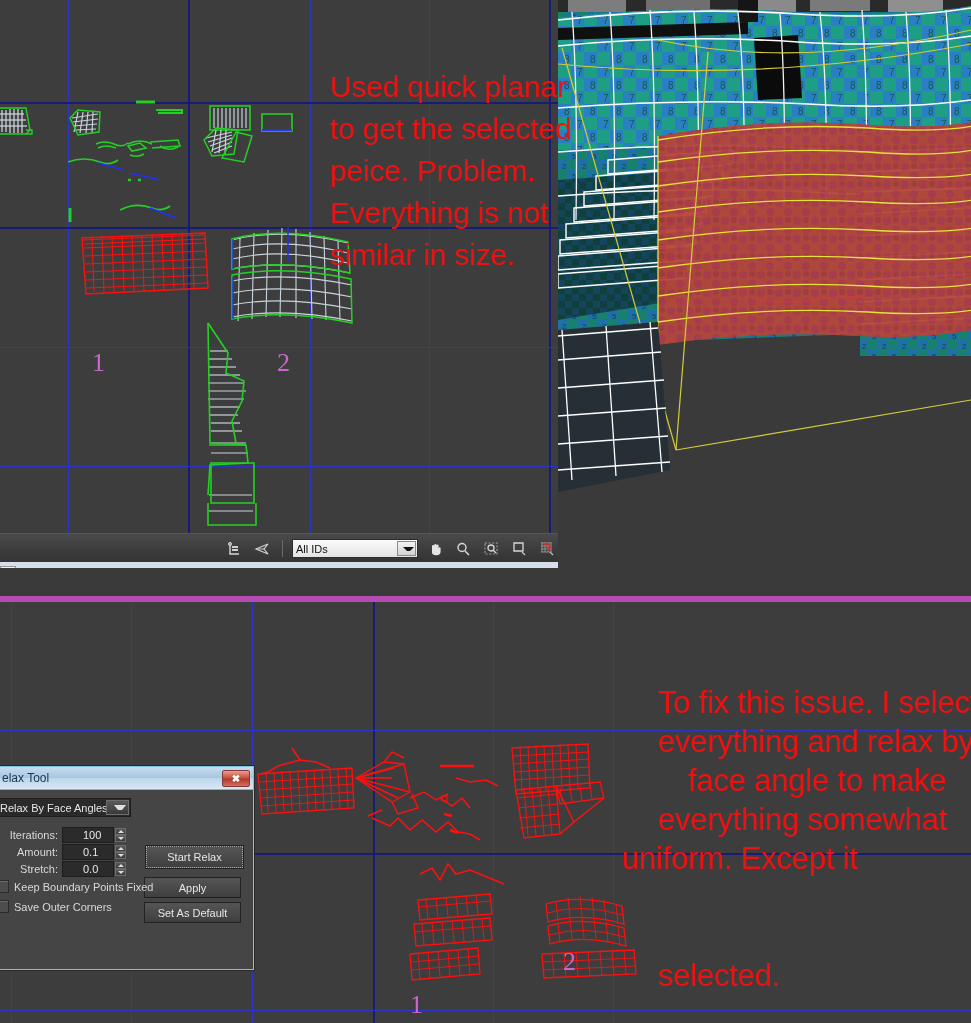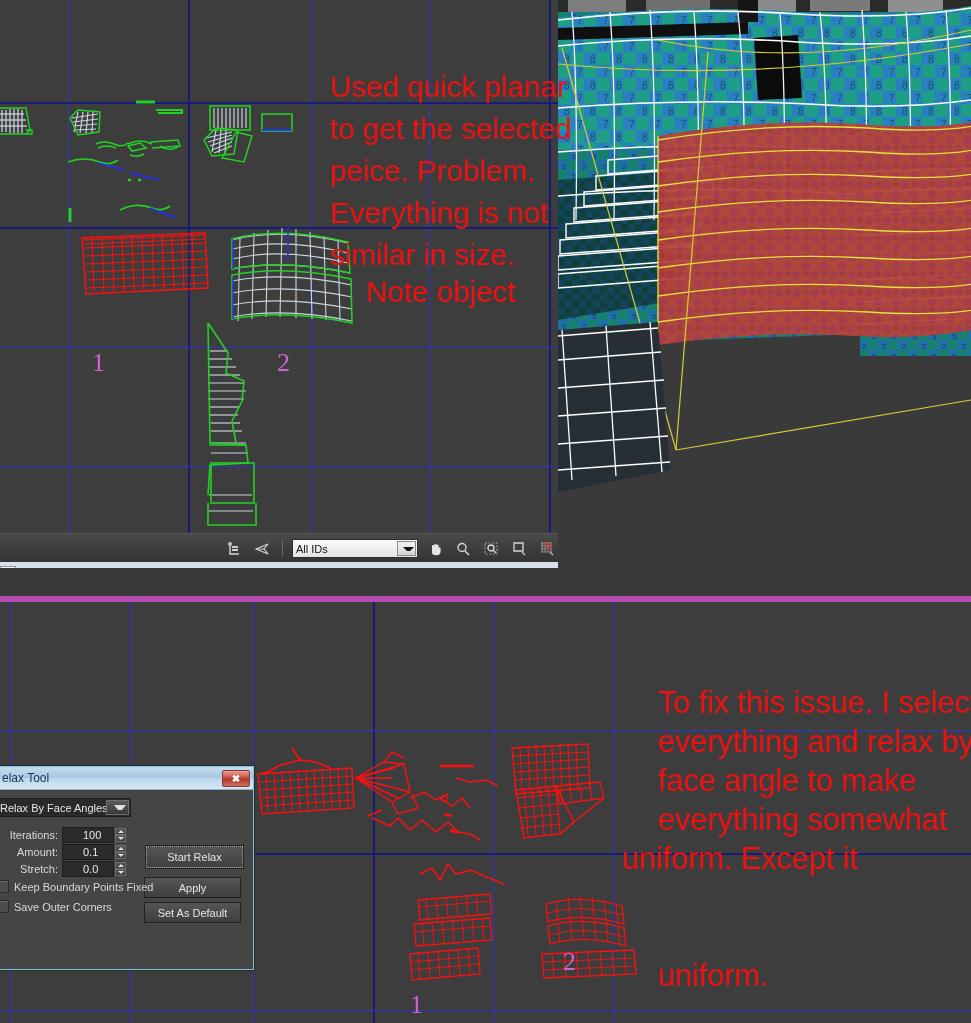--- a/index.html
+++ b/index.html
@@ -494,21 +494,20 @@
 
       <div class="uv-window-chrome"></div>
       <div class="uv-win-bottomtab"></div>
     </div>
 
     <div class="annot" style="left:330px;top:66px">Used quick planar</div>
     <div class="annot" style="left:330px;top:108px">to get the selected</div>
     <div class="annot" style="left:330px;top:150px">peice. Problem.</div>
     <div class="annot" style="left:330px;top:192px">Everything is not</div>
     <div class="annot" style="left:330px;top:234px">similar in size.</div>
-    <div class="annot" style="left:366px;top:271px">Note object</div>
   </div>
 
   <div class="magenta-div"></div>
 
   <div class="bot-panel">
     <div class="bot-canvas">
 
       <div class="gl v" style="left:11px"></div>
       <div class="gl v" style="left:131px"></div>
       <div class="gl v" style="left:252px"></div>
@@ -744,18 +743,18 @@
       </div>
       <div class="chkrow" style="left:0px;top:110px">
         <span class="chk"></span>
         <span class="chklbl">Save Outer Corners</span>
       </div>
     </div>
   </div>
 
   <div class="annot2" style="left:658px;top:683px">To fix this issue. I select</div>
   <div class="annot2" style="left:658px;top:722px">everything and relax by</div>
-  <div class="annot2" style="left:658px;top:761px">face angle to make</div>
+  <div class="annot2" style="left:688px;top:761px">face angle to make</div>
   <div class="annot2" style="left:658px;top:800px">everything somewhat</div>
   <div class="annot2" style="left:622px;top:839px">uniform. Except it</div>
-  <div class="annot2" style="left:658px;top:956px">uniform.</div>
+  <div class="annot2" style="left:658px;top:956px">selected.</div>
 
 </div>
 
 </body></html>

